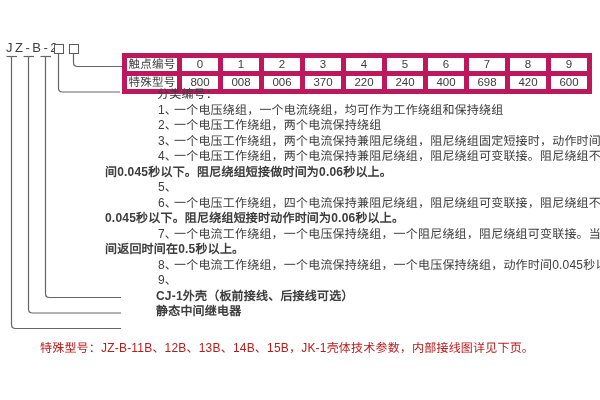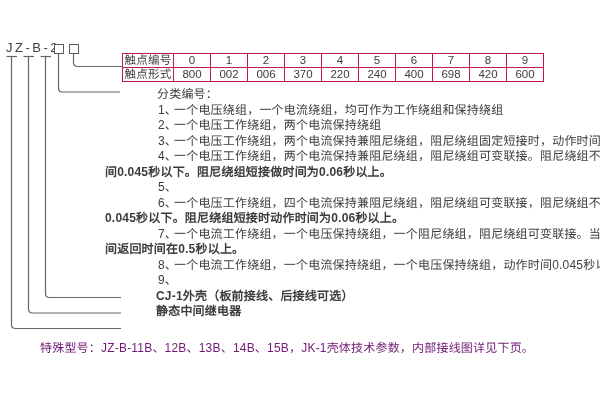--- a/index.html
+++ b/index.html
@@ -18,36 +18,36 @@
   }
   .digit-box.b1{left:54px;}
   .digit-box.b2{left:69px;}
   
   .connectors{position:absolute;left:0;top:0;pointer-events:none;}
   
   table.contact{
     position:absolute;left:122px;top:53px;border-collapse:collapse;table-layout:fixed;
   }
   table.contact td{
-    border:1px solid #be185d;width:36px;height:11px;padding:0 0 1px 0;text-align:center;
+    border:5px solid #be185d;width:36px;height:11px;padding:0 0 1px 0;text-align:center;
     font-size:11.5px;line-height:12px;color:#3d3d3d;white-space:nowrap;
   }
   table.contact td.hd{width:50px;letter-spacing:0.2px;}
   
   .textcol{position:absolute;left:0;top:87px;width:600px;padding-left:32px;}
   .ln{font-size:12px;line-height:15.5px;white-space:nowrap;letter-spacing:0.2px;color:#3d3d3d;}
   .ln.heading{margin-left:125px;}
   .ln.item{margin-left:126px;display:flex;}
   .ln.item .num{width:16px;flex:none;}
   .ln.cont{margin-left:73px;font-weight:bold;}
   .ln.leaf{margin-left:124px;font-weight:bold;}
   
   .footnote{
     position:absolute;left:40px;top:341px;font-size:12px;line-height:15.5px;
-    white-space:nowrap;letter-spacing:0.2px;color:#701a75;
+    white-space:nowrap;letter-spacing:0.2px;color:#b91c1c;
   }
 </style>
 </head>
 <body>
 
 <div class="page">
 
   <div class="model-label">JZ-B-2</div>
   <div class="digit-box b1"></div>
   <div class="digit-box b2"></div>
@@ -77,23 +77,23 @@
       <td>2</td>
       <td>3</td>
       <td>4</td>
       <td>5</td>
       <td>6</td>
       <td>7</td>
       <td>8</td>
       <td>9</td>
     </tr>
     <tr>
-      <td class="hd">触点形式</td>
+      <td class="hd">特殊型号</td>
       <td>800</td>
-      <td>002</td>
+      <td>008</td>
       <td>006</td>
       <td>370</td>
       <td>220</td>
       <td>240</td>
       <td>400</td>
       <td>698</td>
       <td>420</td>
       <td>600</td>
     </tr>
   </tbody>

